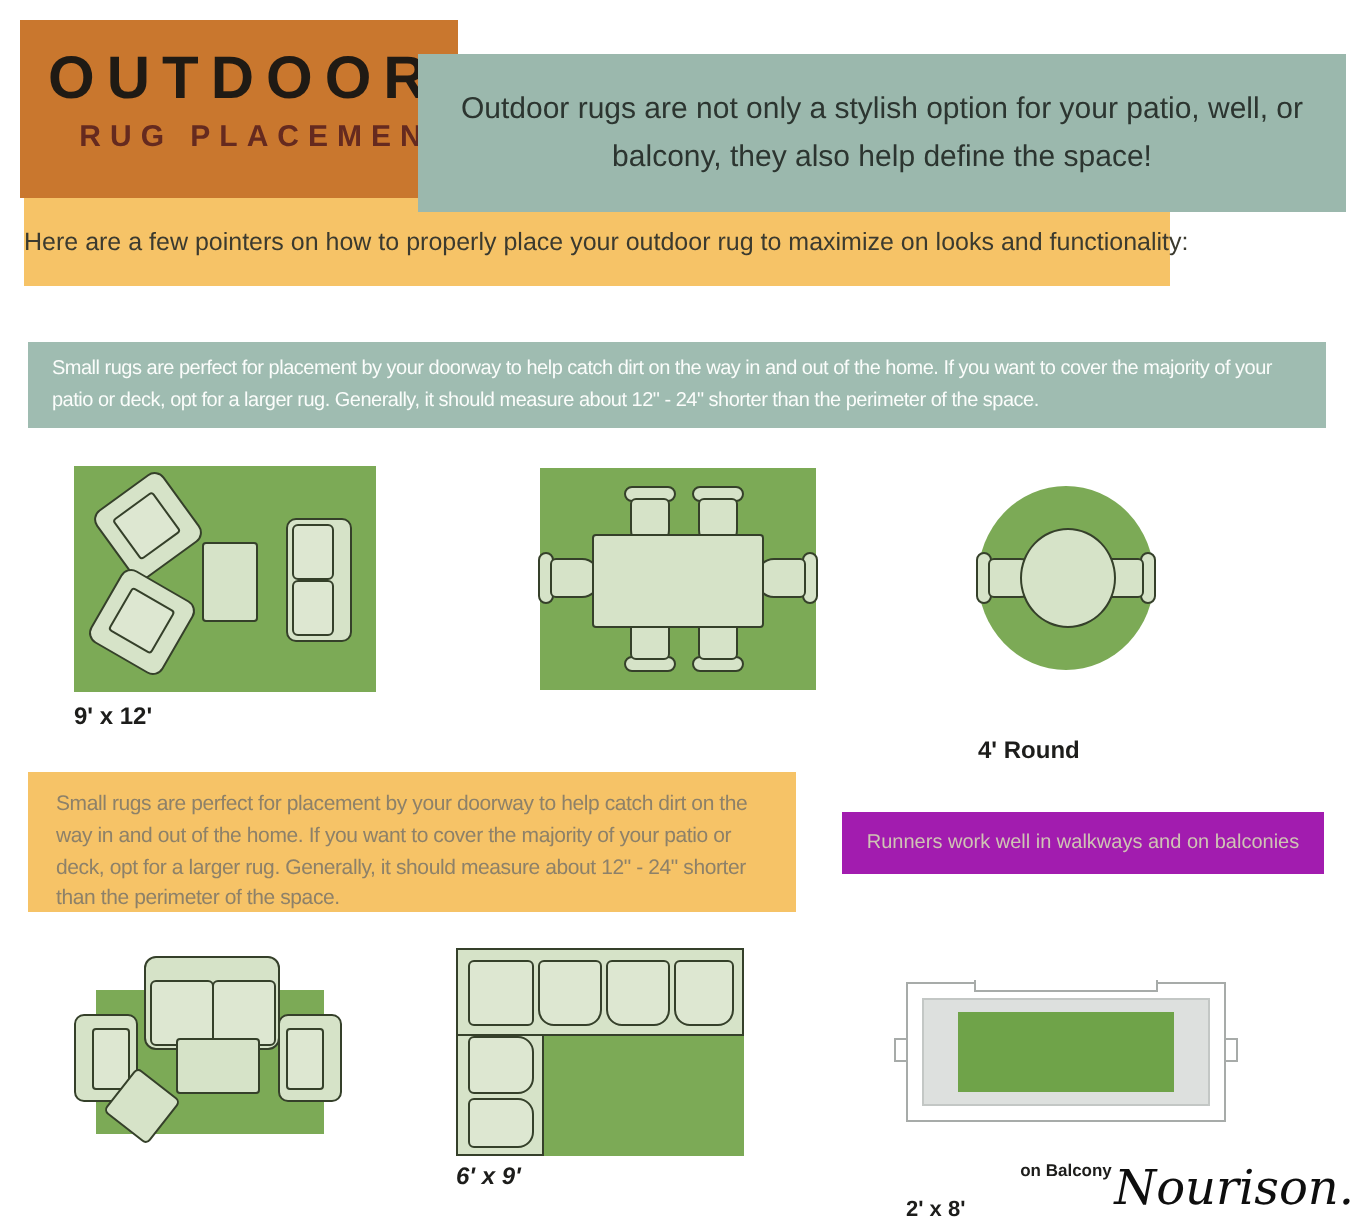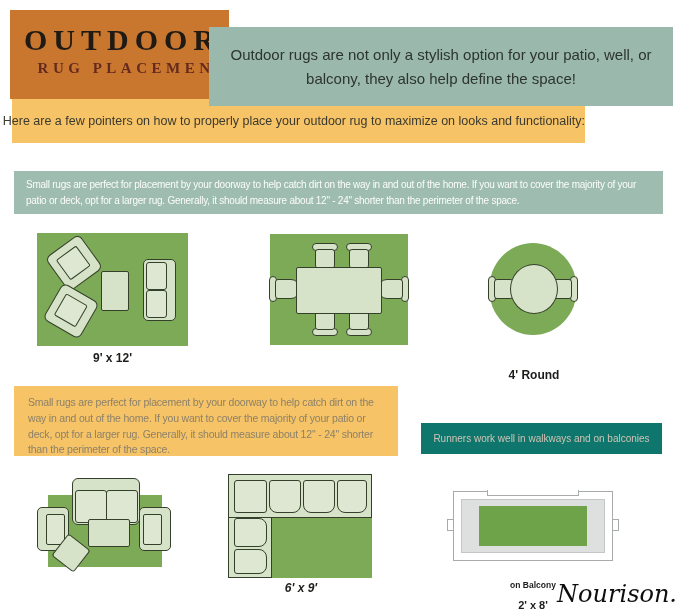--- a/index.html
+++ b/index.html
@@ -1,40 +1,40 @@
 <!DOCTYPE html>
 <html><head>
 <meta charset="utf-8">
 <style>
   html,body{margin:0;padding:0;background:#ffffff;}
   .page{position:relative;width:679px;height:615px;background:#ffffff;overflow:hidden;
         font-family:"Liberation Sans",sans-serif;}
 
   
   .orange-box{position:absolute;left:10px;top:10px;width:219px;height:89px;
-              background:#C9772E;z-index:2;font-family:Liberation Serif, serif;}
+              background:#C9772E;z-index:2;}
   .title-main{margin:15px 0 0 14px;font-size:30px;font-weight:700;letter-spacing:6px;
               color:#1F1A14;line-height:1;}
   .title-sub{margin:6px 0 0 15px;font-size:15px;font-weight:700;letter-spacing:4.5px;
              color:#652A1F;line-height:1;text-align:right;}
   .teal-box{position:absolute;left:209px;top:27px;width:464px;height:79px;background:#9BB8AD;
             z-index:3;display:flex;align-items:center;justify-content:center;text-align:center;
             color:#2C3530;font-size:15px;line-height:1.55;padding:0 20px;box-sizing:border-box;}
   .yellow-banner{position:absolute;left:12px;top:99px;width:573px;height:44px;background:#F6C367;
-                 z-index:1;display:flex;align-items:center;justify-content:flex-end;
+                 z-index:1;display:flex;align-items:center;justify-content:flex-start;
                  color:#3B3A2F;font-size:12.5px;white-space:nowrap;}
 
   
   .teal-note{position:absolute;left:14px;top:171px;width:649px;height:43px;background:#9FBCB1;
              color:#FBFDFB;font-size:10px;letter-spacing:-0.25px;line-height:1.6;
              padding:6px 12px;box-sizing:border-box;}
   .yellow-note{position:absolute;left:14px;top:386px;width:384px;height:70px;background:#F6C367;
                color:#8D8169;font-size:10.5px;letter-spacing:-0.2px;line-height:1.5;
                padding:9px 14px;box-sizing:border-box;}
-  .runner-note{position:absolute;left:421px;top:423px;width:241px;height:31px;background:#0f766e;
+  .runner-note{position:absolute;left:421px;top:406px;width:241px;height:31px;background:#a21caf;
                color:#CFC4B4;font-size:10px;display:flex;align-items:center;justify-content:center;
                white-space:nowrap;}
 
   
   .rug{position:absolute;background:#7CAA56;}
   .ctable{position:absolute;background:#D6E3C8;border:1px solid #35402A;border-radius:2px;}
 
   .armchair{position:absolute;width:42px;height:42px;}
   .armchair .body{position:absolute;inset:0;background:#D6E3C8;border:1.5px solid #35402A;border-radius:6px;}
   .armchair .seat{position:absolute;left:8px;top:8px;width:23px;height:23px;background:#DDE7D1;
@@ -62,21 +62,21 @@
   .dchair{position:absolute;width:26px;height:32px;}
   .dchair .back{position:absolute;left:0;top:0;width:26px;height:8px;background:#D6E3C8;
                 border:1px solid #35402A;border-radius:4px;box-sizing:border-box;}
   .dchair .seat{position:absolute;left:3px;top:6px;width:20px;height:25px;background:#D6E3C8;
                 border:1px solid #35402A;border-radius:3px 3px 9px 9px;box-sizing:border-box;}
   .rot180{transform:rotate(180deg);} .rotL{transform:rotate(-90deg);} .rotR{transform:rotate(90deg);}
 
   .ottoman{position:absolute;width:26px;height:26px;background:#D6E3C8;border:1px solid #35402A;
            border-radius:3px;transform:rotate(38deg);}
 
-  .diagram-label{position:absolute;font-size:12px;font-weight:700;color:#1D1D1B;text-align:center;}
+  .diagram-label{position:absolute;font-size:12px;font-weight:700;color:#1D1D1B;}
   .diagram-sublabel{position:absolute;font-size:8.5px;font-weight:700;color:#1D1D1B;text-align:center;}
 
   
   .sec-part{position:absolute;background:#D6E3C8;border:1px solid #35402A;box-sizing:border-box;}
   .sec-cush{position:absolute;background:#DDE7D1;border:1px solid #35402A;
             border-radius:3px 3px 8px 8px;box-sizing:border-box;}
   .sec-cush.side{border-radius:3px 8px 8px 3px;}
   .sec-cush.corner{border-radius:3px;}
 
   

